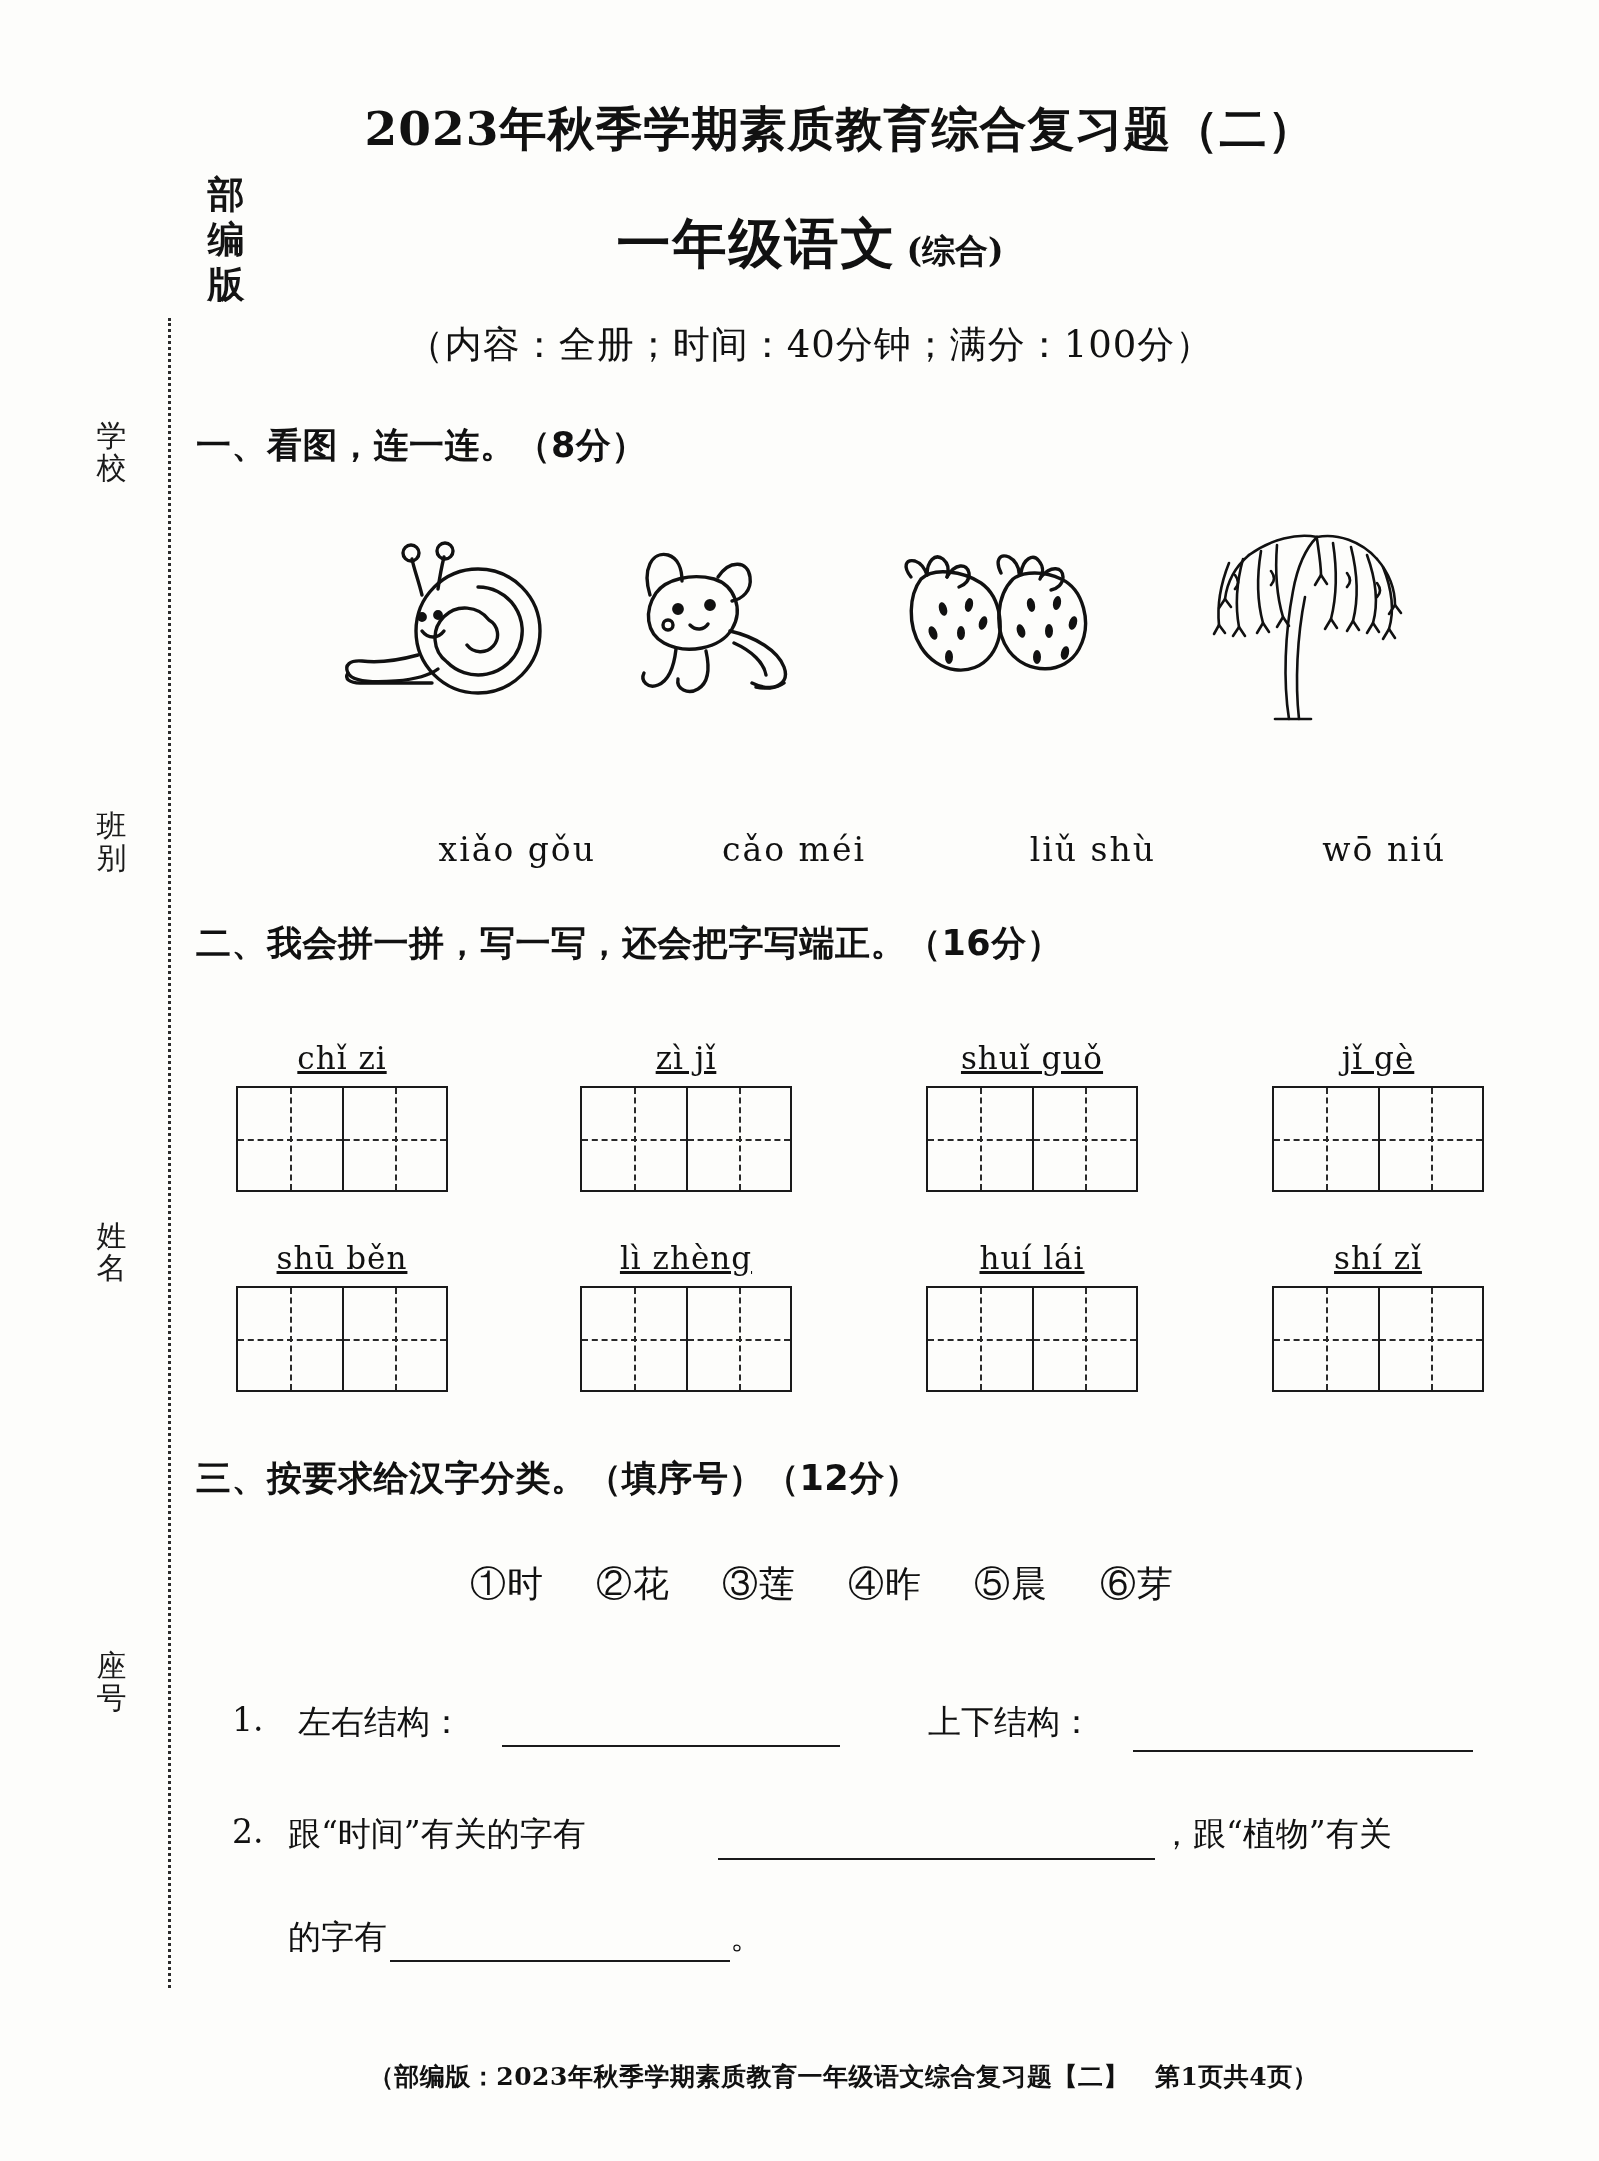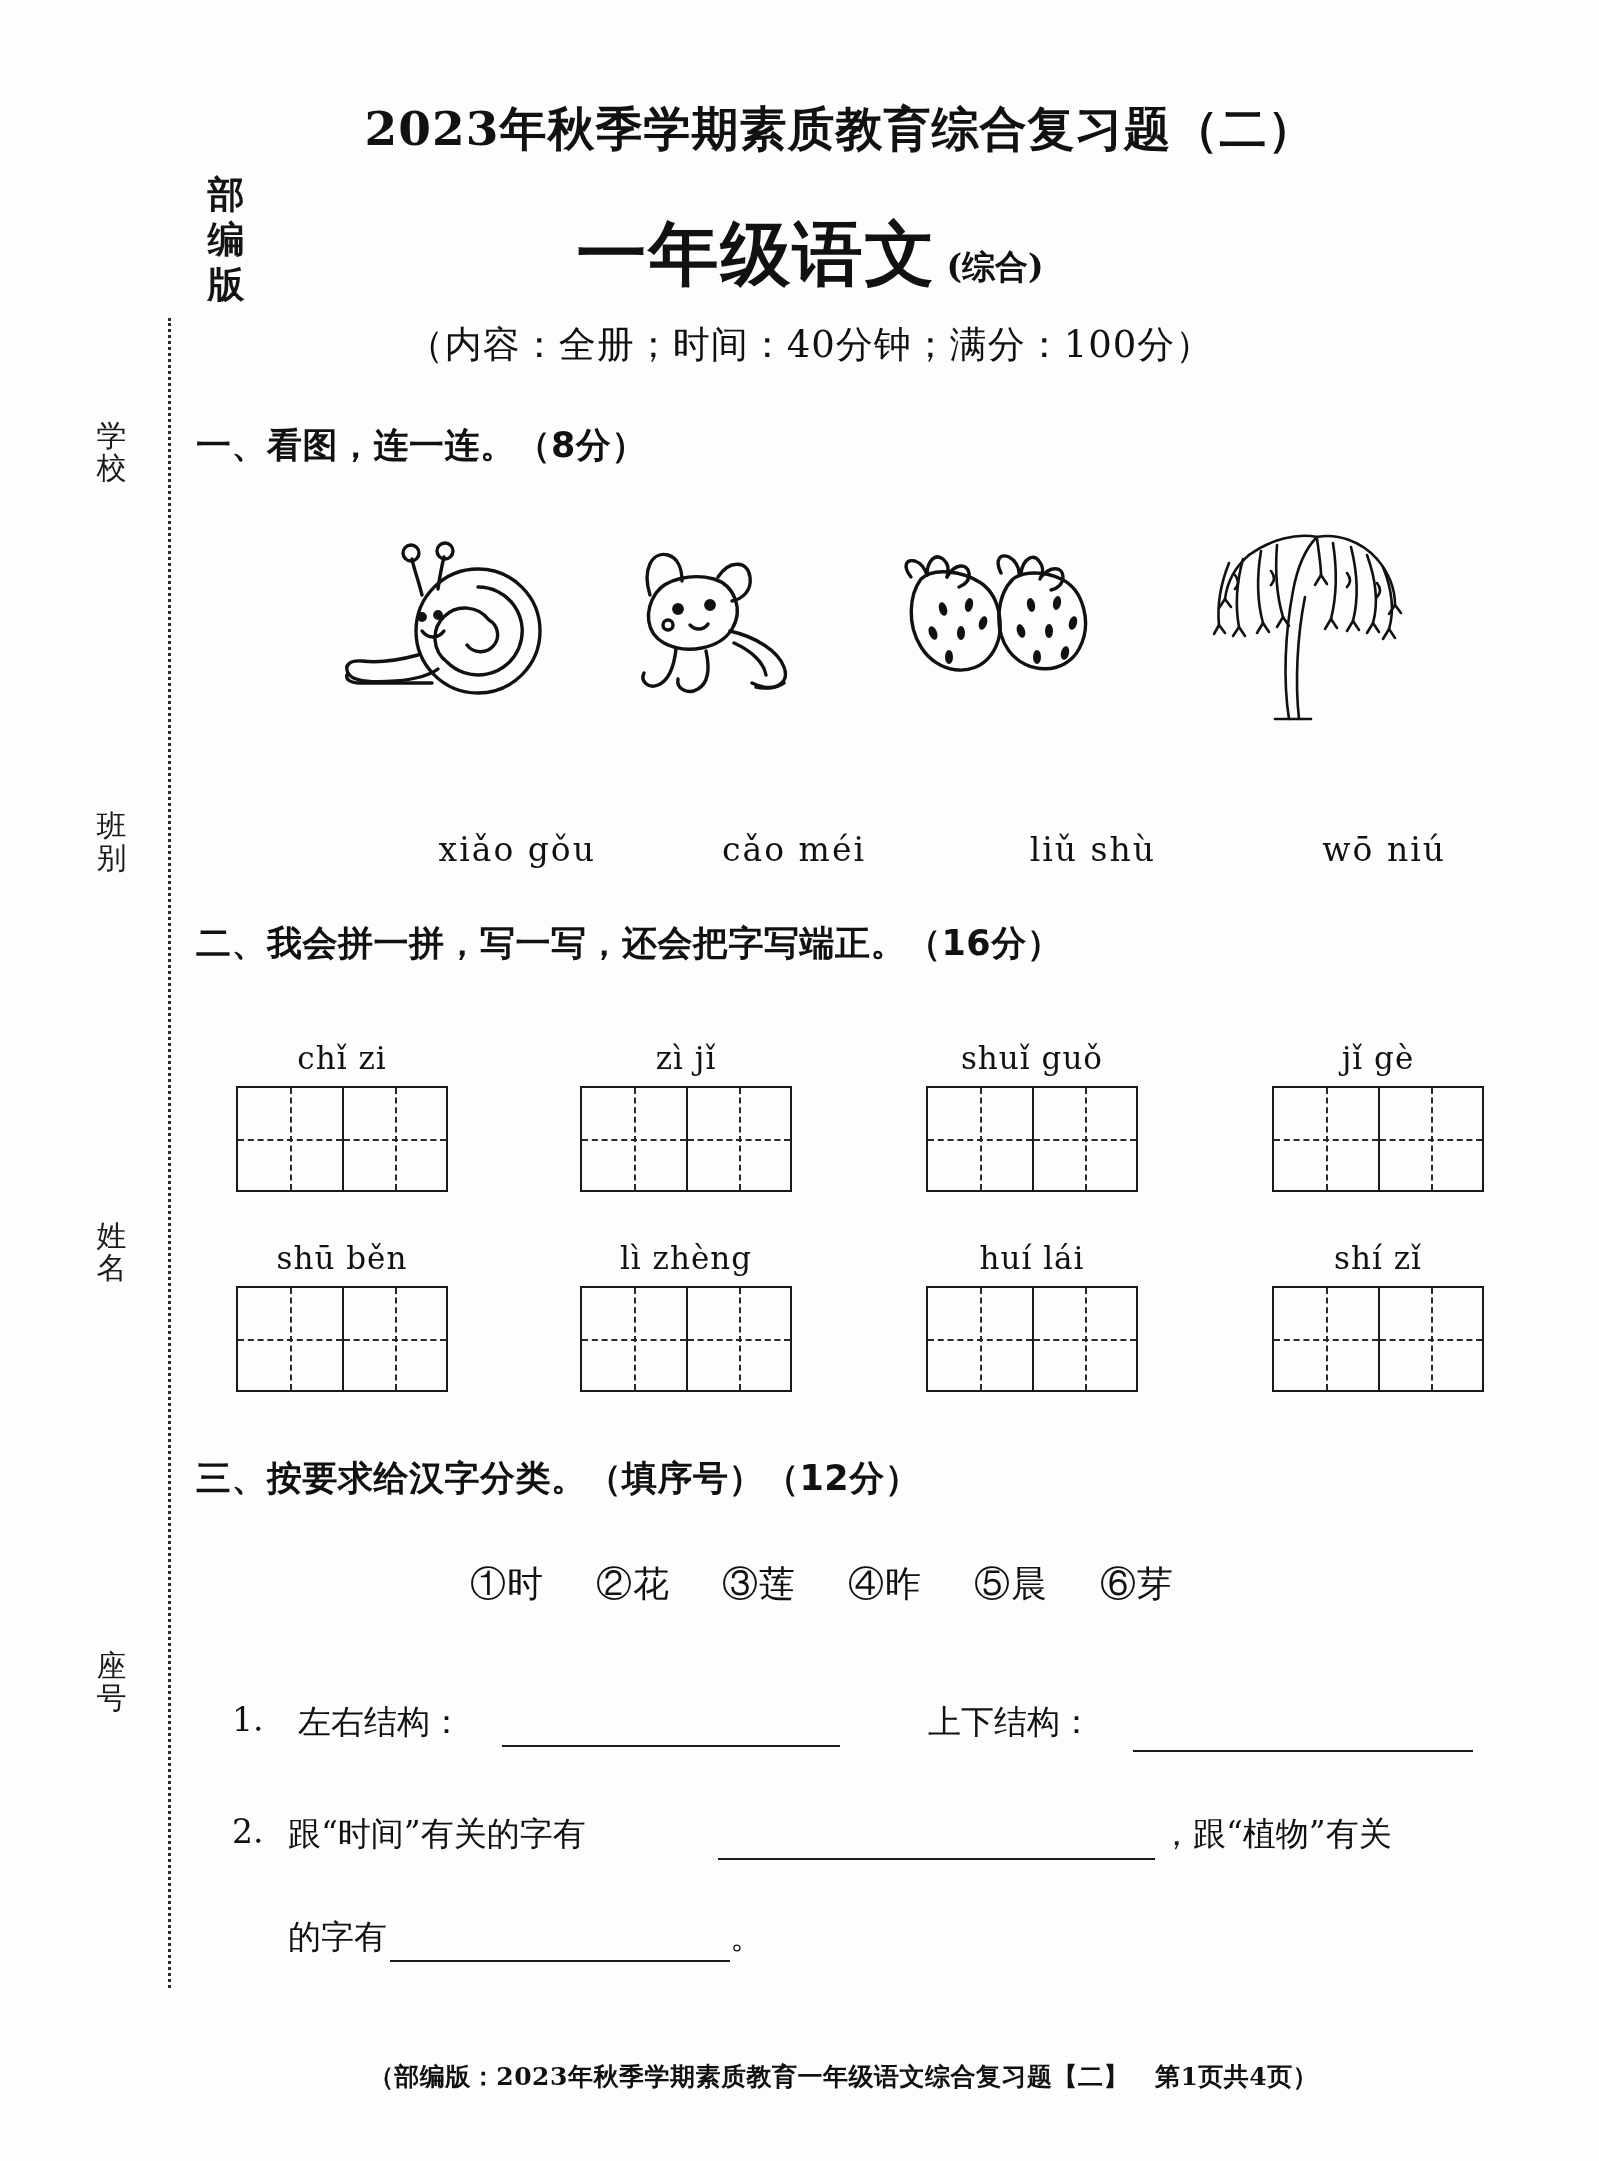--- a/index.html
+++ b/index.html
@@ -82,21 +82,21 @@
   }
   .title-sub {
     position: absolute;
     left: 250px;
     top: 208px;
     width: 1120px;
     text-align: center;
     white-space: nowrap;
   }
   .title-sub .grade {
-    font-size: 70px;
+    font-size: 54px;
     font-weight: 700;
     letter-spacing: 2px;
     font-family: "DejaVu Serif", "Liberation Serif", serif;
   }
   .title-sub .paren {
     font-size: 33px;
     font-weight: 700;
     margin-left: 10px;
     font-family: "DejaVu Serif", "Liberation Serif", serif;
   }
@@ -173,20 +173,21 @@
   .grid-block {
     position: absolute;
   }
   .grid-pinyin {
     font-size: 31px;
     letter-spacing: 1px;
     text-align: center;
     white-space: nowrap;
     margin-bottom: 10px;
     font-family: "DejaVu Serif", "Liberation Serif", serif;
+    text-decoration: underline;
   }
   .tianzige {
     display: flex;
     border: 2px solid #1a1a1a;
     width: 212px;
     height: 106px;
     box-sizing: border-box;
   }
   .tz-cell {
     position: relative;

